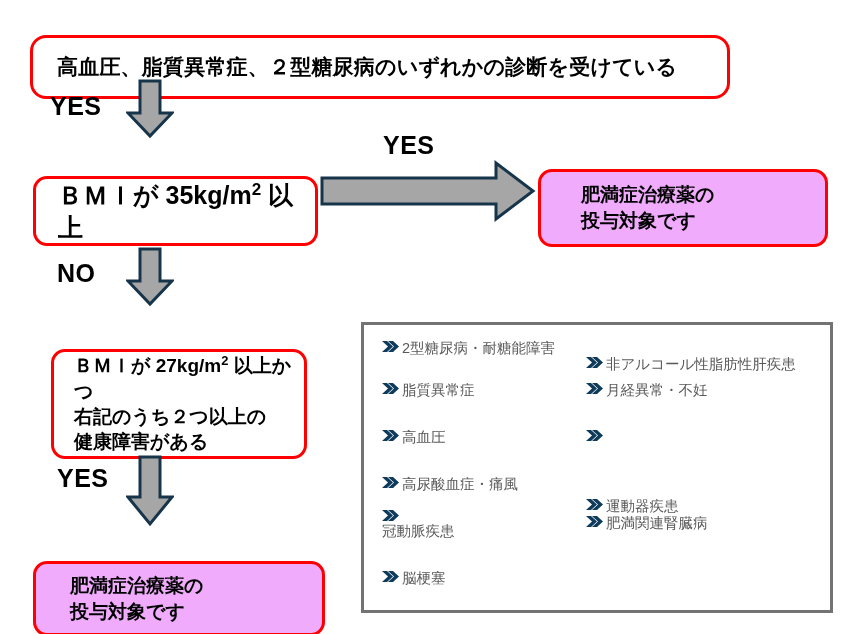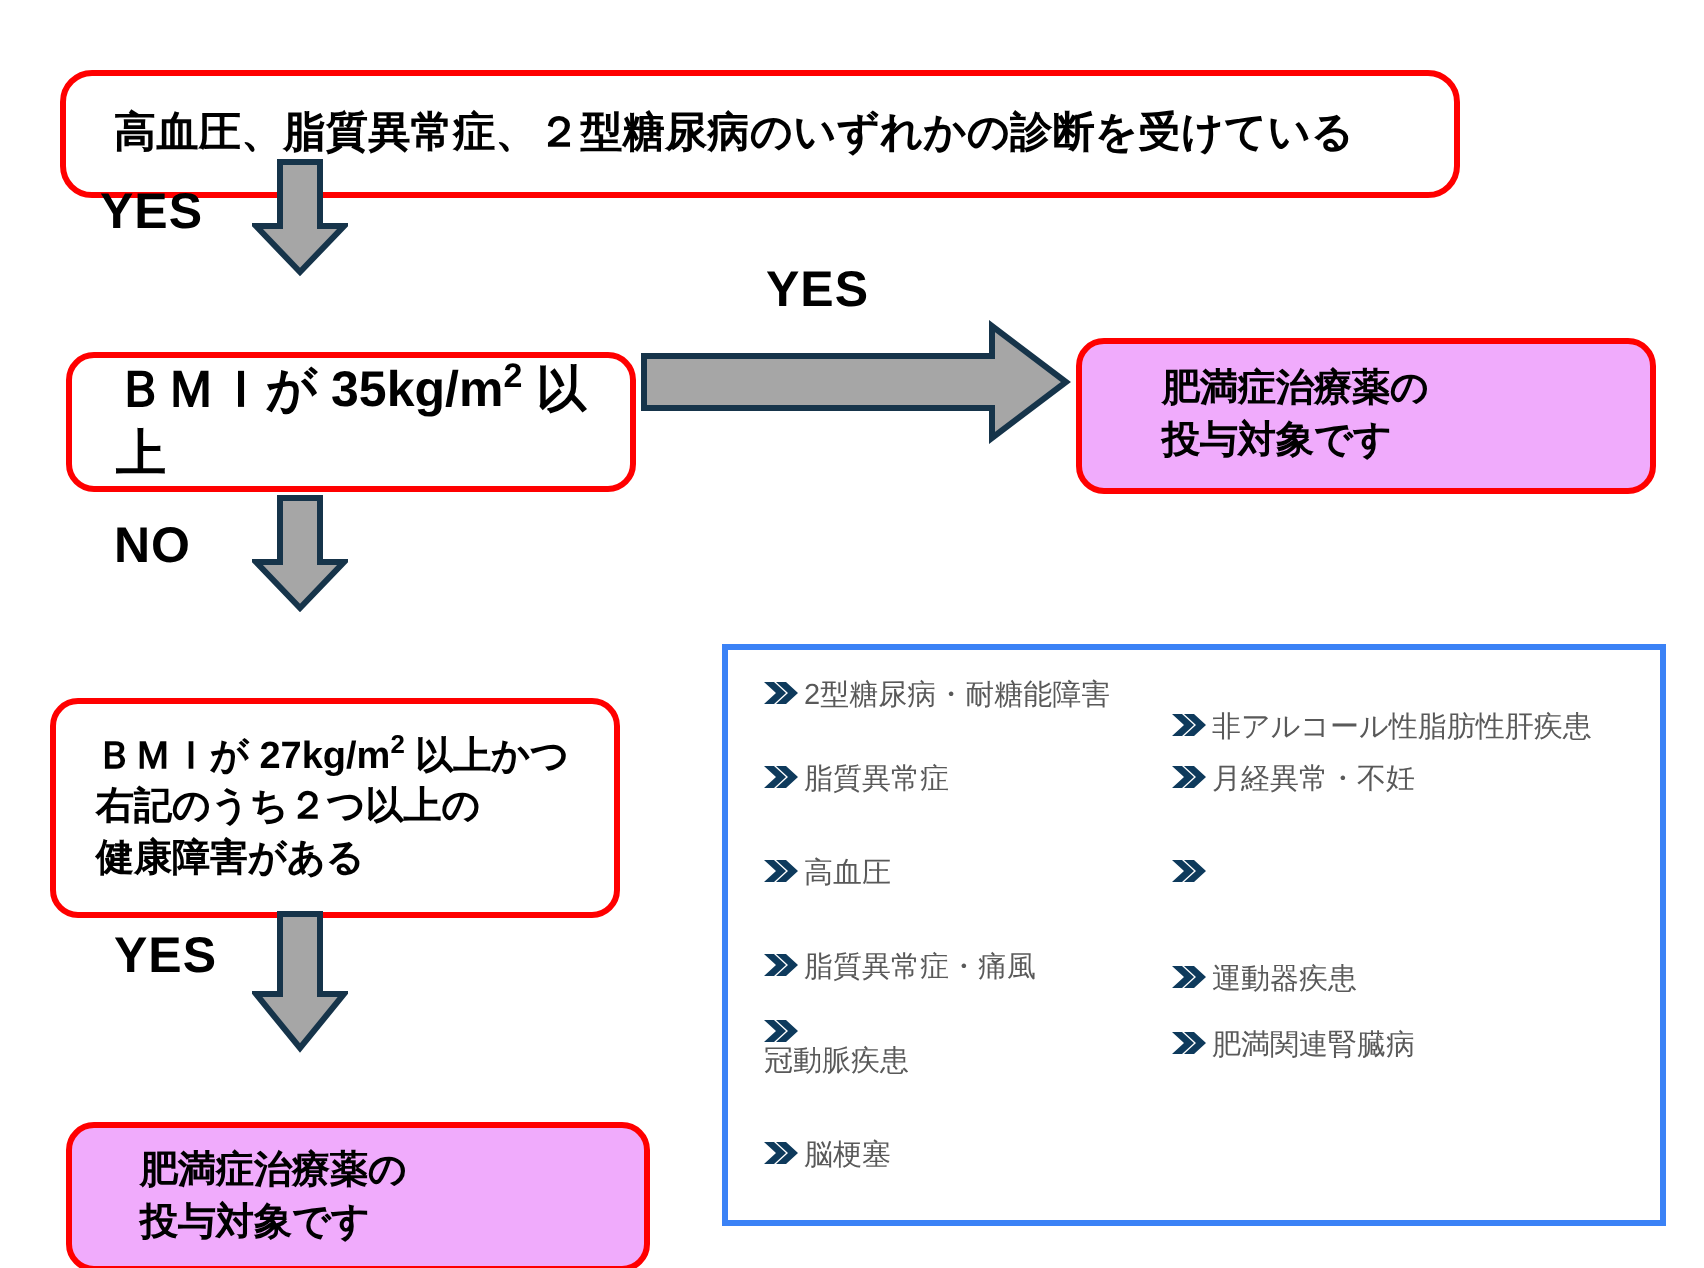--- a/index.html
+++ b/index.html
@@ -65,23 +65,23 @@
     height: 70px;
   }
   #box-bmi35 .box-text {
     font-size: 25px;
     font-weight: 700;
     padding-left: 22px;
   }
 
   
   #box-bmi27 {
-    left: 25px;
+    left: 51px;
     top: 325px;
-    width: 285px;
+    width: 256px;
     height: 110px;
     align-items: center;
   }
   #box-bmi27 .box-text {
     font-size: 19px;
     font-weight: 700;
     padding-left: 20px;
     line-height: 1.34;
   }
 
@@ -137,21 +137,21 @@
   #label-yes-3 { left: 57px;  top: 464px; }
 
   
   #list-box {
     position: absolute;
     box-sizing: border-box;
     left: 361px;
     top: 322px;
     width: 472px;
     height: 291px;
-    border: 3px solid #3b82f6;
+    border: 3px solid #737373;
     background: #ffffff;
   }
   .list-col {
     position: absolute;
     top: 0;
   }
   #list-col-left  { left: 18px; width: 215px; }
   #list-col-right { left: 222px; width: 240px; }
 
   .list-item {
@@ -267,21 +267,21 @@
           </span>
           <span class="item-label">高血圧</span>
         </div>
         <div class="list-item" style="position: absolute; top: 150px;">
           <span class="bullet">
             <svg width="17" height="13" viewBox="0 0 17 13">
               <polygon points="0,1 5,1 11,6.5 5,12 0,12 6,6.5" fill="#0E3A5C"></polygon>
               <polygon points="6,1 11,1 17,6.5 11,12 6,12 12,6.5" fill="#0E3A5C"></polygon>
             </svg>
           </span>
-          <span class="item-label">脂質異常症・痛風</span>
+          <span class="item-label">高尿酸血症・痛風</span>
         </div>
         <div class="list-item" style="position: absolute; top: 183px; flex-direction: column;">
           <span class="bullet">
             <svg width="17" height="13" viewBox="0 0 17 13">
               <polygon points="0,1 5,1 11,6.5 5,12 0,12 6,6.5" fill="#0E3A5C"></polygon>
               <polygon points="6,1 11,1 17,6.5 11,12 6,12 12,6.5" fill="#0E3A5C"></polygon>
             </svg>
           </span>
           <span class="item-label">冠動脈疾患</span>
         </div>
@@ -315,21 +315,21 @@
           <span class="item-label">月経異常・不妊</span>
         </div>
         <div class="list-item" style="position: absolute; top: 103px;">
           <span class="bullet">
             <svg width="17" height="13" viewBox="0 0 17 13">
               <polygon points="0,1 5,1 11,6.5 5,12 0,12 6,6.5" fill="#0E3A5C"></polygon>
               <polygon points="6,1 11,1 17,6.5 11,12 6,12 12,6.5" fill="#0E3A5C"></polygon>
             </svg>
           </span>
         </div>
-        <div class="list-item" style="position: absolute; top: 156px; font-family: Liberation Serif, serif;">
+        <div class="list-item" style="position: absolute; top: 172px; font-family: Liberation Serif, serif;">
           <span class="bullet">
             <svg width="17" height="13" viewBox="0 0 17 13">
               <polygon points="0,1 5,1 11,6.5 5,12 0,12 6,6.5" fill="#0E3A5C"></polygon>
               <polygon points="6,1 11,1 17,6.5 11,12 6,12 12,6.5" fill="#0E3A5C"></polygon>
             </svg>
           </span>
           <span class="item-label">運動器疾患</span>
         </div>
         <div class="list-item" style="position: absolute; top: 189px;">
           <span class="bullet">

